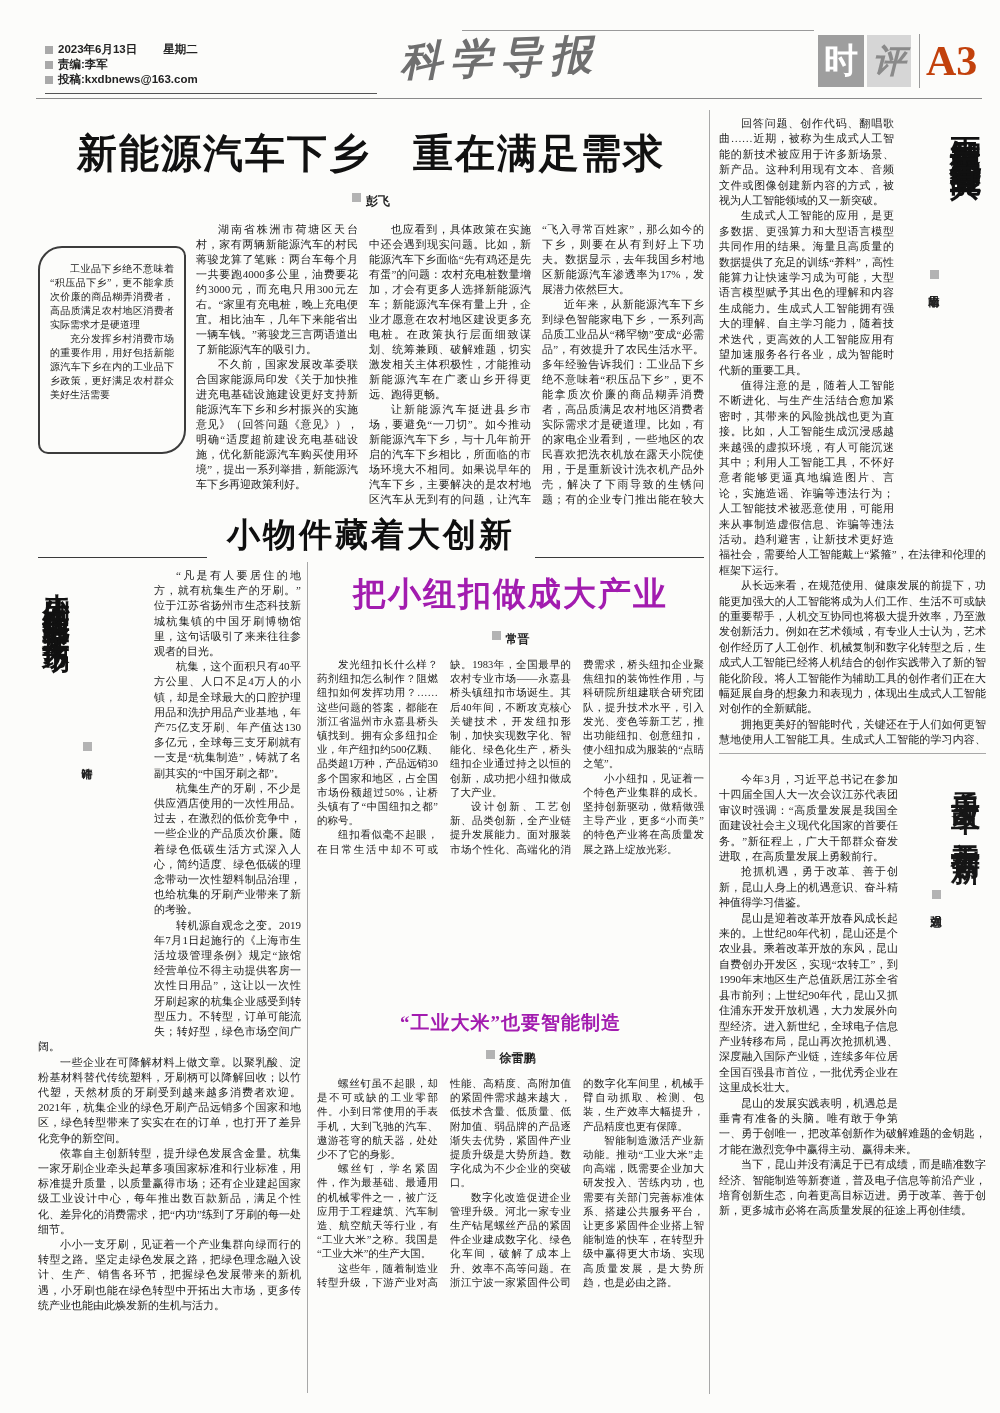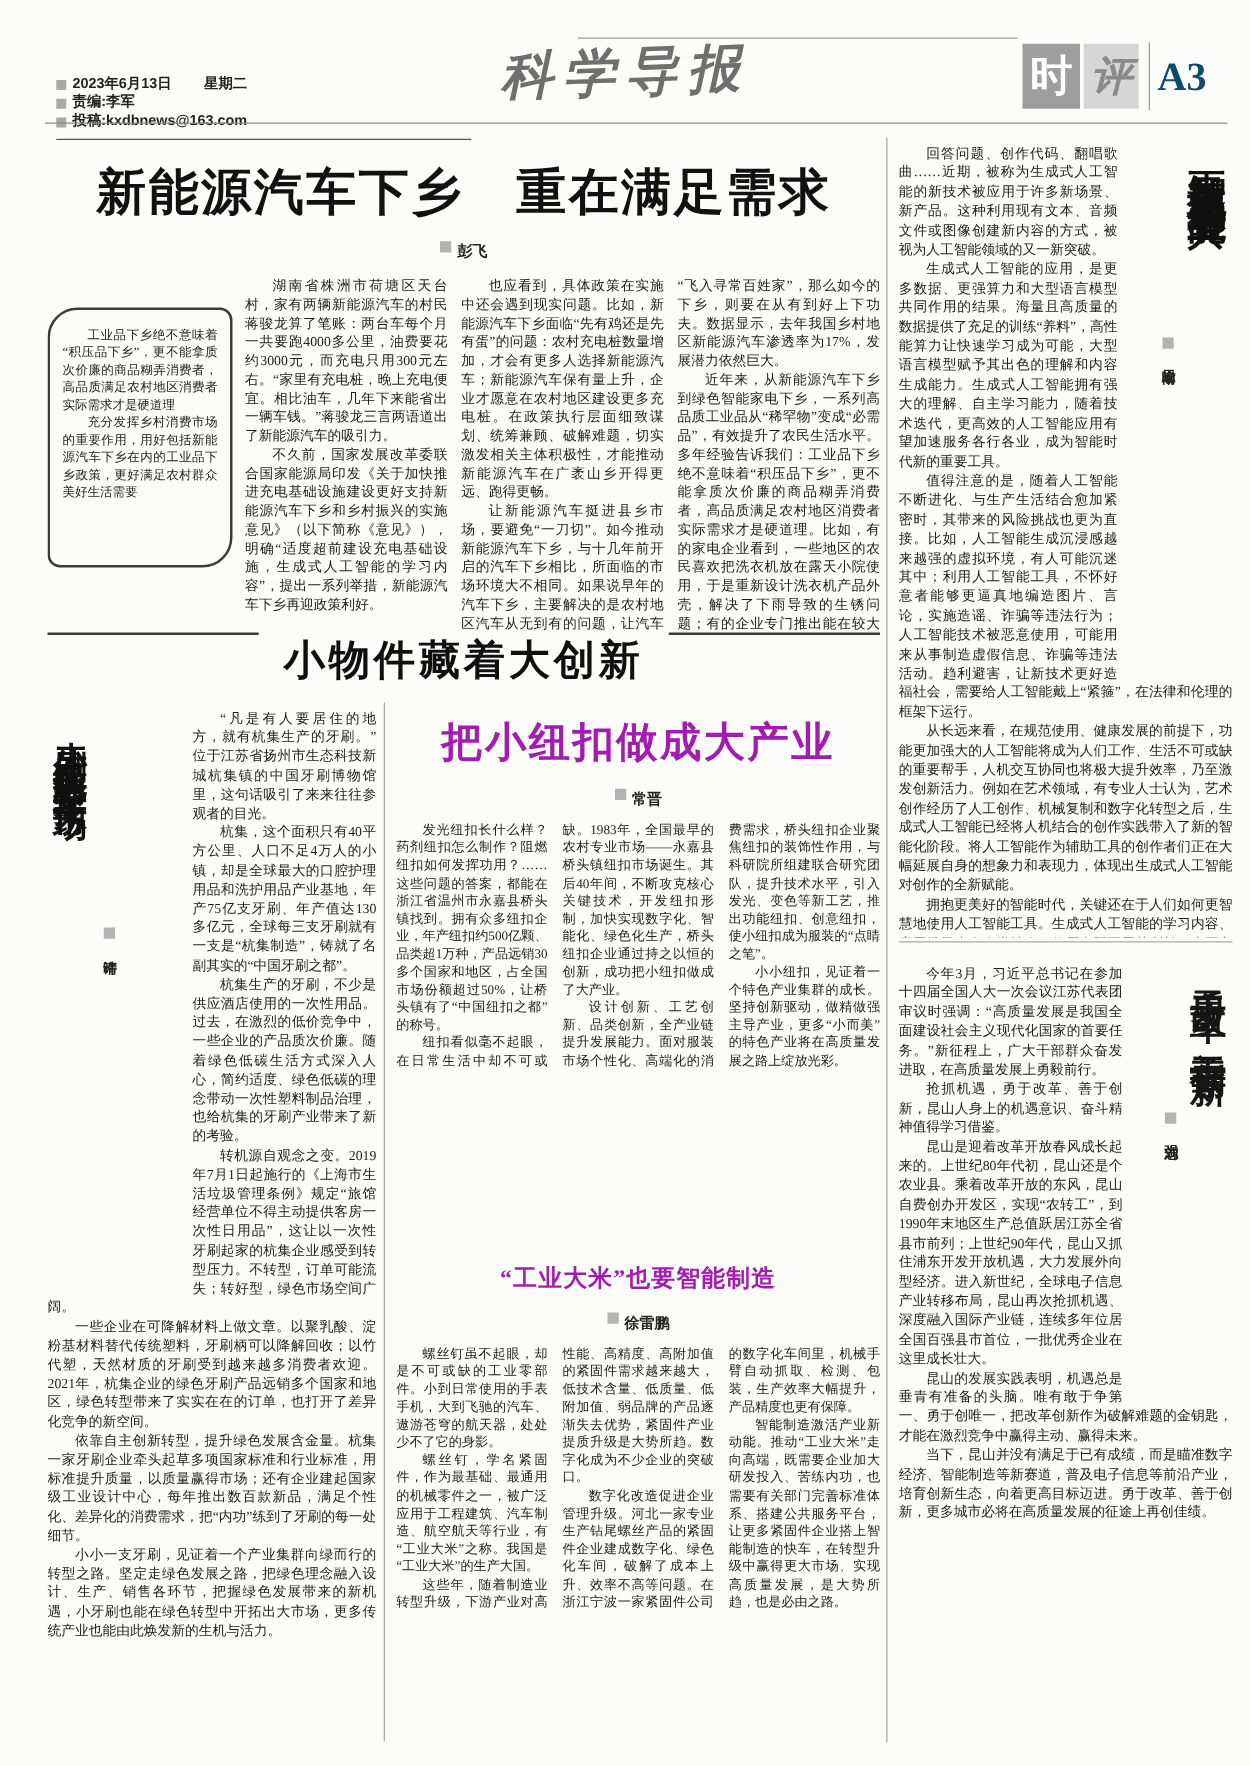--- a/index.html
+++ b/index.html
@@ -1,35 +1,35 @@
 <!DOCTYPE html>
 <html lang="zh"><head>
 <meta charset="utf-8">
 <style>
   * { margin:0; padding:0; box-sizing:border-box; }
   html,body { background:#fcfcfa; }
   .page { position:relative; width:1000px; height:1413px; background:#fcfcfa; color:#1b1b1b;
           font-family:"Liberation Serif", serif; overflow:hidden; margin:0 auto; }
 
   
-  .pub-info { position:absolute; left:45px; top:60px; width:332px; border-bottom:1.5px solid #555; padding-bottom:6px; }
+  .pub-info { position:absolute; left:45px; top:42px; width:332px; border-bottom:1.5px solid #555; padding-bottom:6px; }
   .pub-line { font-family:"Liberation Sans", sans-serif; font-size:11.5px; line-height:15px; color:#222; font-weight:bold; display:flex; align-items:center; }
   .sq { display:inline-block; width:8px; height:8px; background:#a9a9a9; margin-right:5px; flex:none; }
   .pub-weekday { margin-left:26px; }
   .masthead { position:absolute; left:400px; top:30px; font-size:42px; font-style:italic; font-weight:bold;
               color:#6f6f6f; letter-spacing:8px; transform:rotate(-2deg); font-family:"Liberation Serif", serif; }
   .rule-top-right { position:absolute; left:462px; top:30px; width:352px; height:1.4px; background:#9a9a9a; }
   .badge { position:absolute; left:818px; top:34px; display:flex; align-items:center; height:54px; }
   .badge-dark { width:46px; height:52px; background:#9e9e9e; color:#fff; font-family:"Liberation Sans", sans-serif;
                 font-weight:900; font-size:34px; display:flex; align-items:center; justify-content:center; }
   .badge-light { width:44px; height:52px; background:#d6d6d6; color:#8a8a8a; font-style:italic; font-weight:bold;
                  font-size:33px; display:flex; align-items:center; justify-content:center; margin-left:3px;
                  transform:none; font-family:"Liberation Serif", serif; }
   .badge-sep { width:1px; height:54px; background:#9a9a9a; margin:0 6px 0 8px; }
-  .page-no { font-family:"Liberation Serif", serif; font-weight:bold; font-size:32px; color:#0c4a6e; line-height:54px;text-align:right; }
+  .page-no { font-family:"Liberation Serif", serif; font-weight:bold; font-size:42px; color:#c2410c; line-height:54px;text-align:right; }
   .rule-header { position:absolute; left:36px; top:98px; width:946px; height:1px; background:#8a8a8a; }
 
   
   .rule-v { position:absolute; width:1px; background:#a8a8a8; }
   .rule-h { position:absolute; height:1px; background:#a8a8a8; }
   .byline { display:flex; align-items:flex-start; justify-content:center; font-size:12px; font-weight:bold;
             font-family:"Liberation Sans", sans-serif; color:#222; }
   .byline .bsq { width:9px; height:9px; background:#b3b3b3; display:inline-block; margin-right:5px; }
   .jbody p { text-indent:2em; text-align:justify; }
   .v-byline { writing-mode:vertical-rl; font-size:11px; font-weight:bold; font-family:"Liberation Sans", sans-serif; color:#222; }
@@ -59,21 +59,21 @@
 
   
   .art-reform { position:absolute; left:719px; top:764px; width:267px; height:630px; overflow:hidden; }
   .rf-head { float:right; width:82px; height:348px; display:flex; justify-content:flex-end; margin-left:6px; margin-top:6px; }
   .rf-head .v-byline { padding-top:120px; margin-right:3px; }
   .rf-title { writing-mode:vertical-rl; font-family:"Liberation Sans", sans-serif; font-weight:700;
               font-size:29px; letter-spacing:4px; color:#161616; }
   .rf-body { font-size:11px; line-height:15.4px; padding-top:8px; }
 
   
-  .sec-head { position:absolute; left:38px; top:506px; width:666px; height:52px; display:flex; align-items:flex-start; }
+  .sec-head { position:absolute; left:38px; top:506px; width:666px; height:52px; display:flex; align-items:flex-end; }
   .sec-head .line { flex:1; height:1.5px; background:#3a3a3a; }
   .sec-head .txt { font-family:"Liberation Sans", sans-serif; font-weight:900; font-size:33px;
                    letter-spacing:3px; margin:0 20px; color:#0f0f0f; }
 
   
   .art-tb { position:absolute; left:38px; top:562px; width:263px; height:831px; overflow:hidden; }
   .tb-head { float:left; width:108px; height:446px; margin:10px 8px 8px 0; display:flex; }
   .tb-title { writing-mode:vertical-rl; font-family:"Liberation Serif", serif; font-weight:900;
               font-size:27px; letter-spacing:4px; color:#111; }
   .tb-head .v-byline { padding-top:170px; margin-left:5px; }
@@ -133,21 +133,21 @@
     </div>
     <div class="main-body">
       <div class="quote-col">
         <div class="quote-box jbody">
             <p>工业品下乡绝不意味着“积压品下乡”，更不能拿质次价廉的商品糊弄消费者，高品质满足农村地区消费者实际需求才是硬道理</p>
             <p>充分发挥乡村消费市场的重要作用，用好包括新能源汽车下乡在内的工业品下乡政策，更好满足农村群众美好生活需要</p>
           </div>
       </div>
       <div class="main-cols jbody">
           <p>湖南省株洲市荷塘区天台村，家有两辆新能源汽车的村民蒋骏龙算了笔账：两台车每个月一共要跑4000多公里，油费要花约3000元，而充电只用300元左右。“家里有充电桩，晚上充电便宜。相比油车，几年下来能省出一辆车钱。”蒋骏龙三言两语道出了新能源汽车的吸引力。</p>
-          <p>不久前，国家发展改革委联合国家能源局印发《关于加快推进充电基础设施建设更好支持新能源汽车下乡和乡村振兴的实施意见》（以下简称《意见》），明确“适度超前建设充电基础设施，生成式人工智能的学习内容”，提出一系列举措，新能源汽车下乡再迎政策利好。</p>
+          <p>不久前，国家发展改革委联合国家能源局印发《关于加快推进充电基础设施建设更好支持新能源汽车下乡和乡村振兴的实施意见》（回答问题《意见》），明确“适度超前建设充电基础设施，优化新能源汽车购买使用环境”，提出一系列举措，新能源汽车下乡再迎政策利好。</p>
           <p>也应看到，具体政策在实施中还会遇到现实问题。比如，新能源汽车下乡面临“先有鸡还是先有蛋”的问题：农村充电桩数量增加，才会有更多人选择新能源汽车；新能源汽车保有量上升，企业才愿意在农村地区建设更多充电桩。在政策执行层面细致谋划、统筹兼顾、破解难题，切实激发相关主体积极性，才能推动新能源汽车在广袤山乡开得更远、跑得更畅。</p>
           <p>让新能源汽车挺进县乡市场，要避免“一刀切”。如今推动新能源汽车下乡，与十几年前开启的汽车下乡相比，所面临的市场环境大不相同。如果说早年的汽车下乡，主要解决的是农村地区汽车从无到有的问题，让汽车“飞入寻常百姓家”，那么如今的下乡，则要在从有到好上下功夫。数据显示，去年我国乡村地区新能源汽车渗透率为17%，发展潜力依然巨大。</p>
           <p>近年来，从新能源汽车下乡到绿色智能家电下乡，一系列高品质工业品从“稀罕物”变成“必需品”，有效提升了农民生活水平。多年经验告诉我们：工业品下乡绝不意味着“积压品下乡”，更不能拿质次价廉的商品糊弄消费者，高品质满足农村地区消费者实际需求才是硬道理。比如，有的家电企业看到，一些地区的农民喜欢把洗衣机放在露天小院使用，于是重新设计洗衣机产品外壳，解决了下雨导致的生锈问题；有的企业专门推出能在较大电压波动范围内正常启动的冰箱，适应了部分农村地区的环境和条件。</p>
         </div>
     </div>
   </div>
 
   <div class="rule-v" style="left:709px; top:110px; height:1284px;"></div>
 
   <div class="art-ai">

